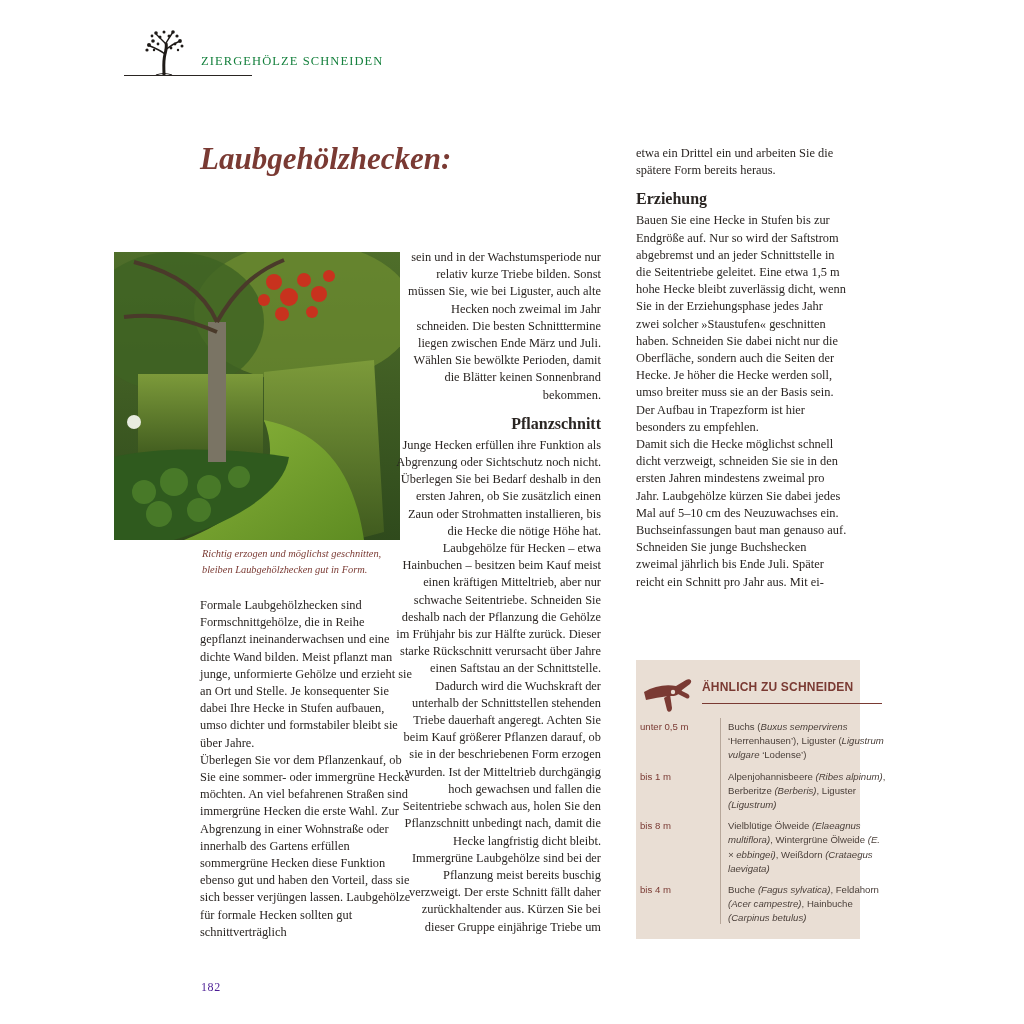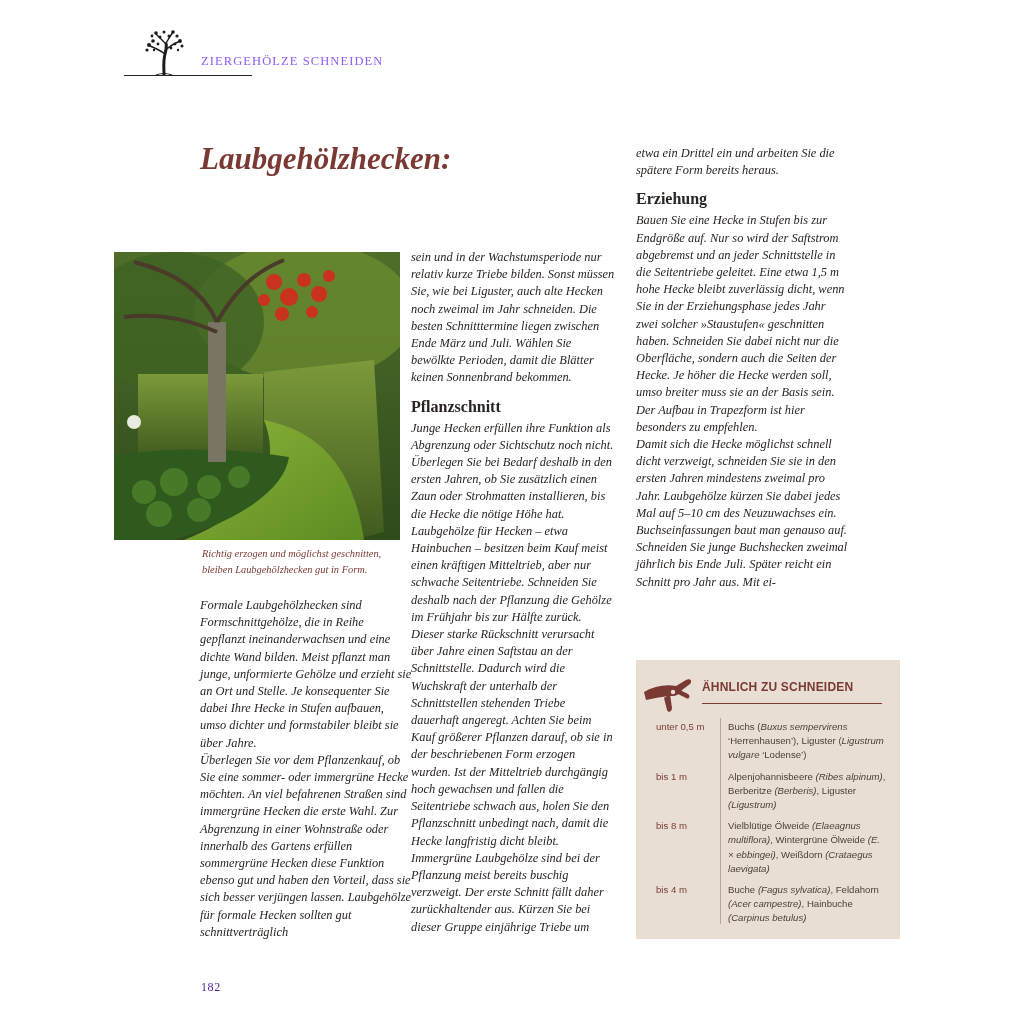--- a/index.html
+++ b/index.html
@@ -2,44 +2,44 @@
 <html><head>
 <meta charset="utf-8">
 <style>
   * { box-sizing: border-box; margin: 0; padding: 0; }
   html, body { width: 1024px; height: 1024px; background: #ffffff; overflow: hidden; }
   body { position: relative; font-family: "Liberation Serif", "DejaVu Serif", serif; color: #2a2522; }
 
   .running-head { position: absolute; left: 124px; top: 28px; width: 260px; height: 52px; }
   .running-head .tree { position: absolute; left: 18px; top: 0; width: 44px; height: 48px; }
   .running-head .rule { position: absolute; left: 0; top: 47px; width: 128px; height: 1px; background: #2a2522; }
-  .running-head .label { position: absolute; left: 77px; top: 26px; font-size: 12.5px; letter-spacing: 1.1px; color: #8b5cf6; white-space: nowrap; }
+  .running-head .label { position: absolute; left: 77px; top: 26px; font-size: 12.5px; letter-spacing: 1.1px; color: #15803d; white-space: nowrap; }
 
   .title { position: absolute; left: 200px; top: 138px; width: 420px; font-style: italic; color: #7a3a33; font-size: 31px; line-height: 41px; }
   .title .l1 { display: block; }
   .title .l2 { display: block; padding-left: 137px; }
 
   .photo { position: absolute; left: 114px; top: 252px; width: 286px; height: 288px; overflow: hidden; }
   .caption { position: absolute; left: 202px; top: 546px; width: 210px; font-size: 10.4px; line-height: 16px; font-style: italic; color: #7a3a33; }
 
   .col { position: absolute; font-size: 12.4px; line-height: 17.2px; color: #2a2522; }
-  .col p { margin: 0; font-style: italic; }
+  .col p { margin: 0; }
   .col1 { left: 200px; top: 597px; width: 212px; }
-  .col2 { left: 411px; top: 249px; width: 205px; }
+  .col2 { left: 396px; top: 249px; width: 205px; text-align: right; }
   .col3 { left: 636px; top: 145px; width: 212px; }
   .subhead { font-size: 16px; line-height: 20px; margin: 10px 0 3px; color: #2a2522; }
 
-  .sidebox { position: absolute; left: 636px; top: 660px; width: 264px; height: 279px; background: #e9ded4; }
+  .sidebox { position: absolute; left: 636px; top: 660px; width: 224px; height: 279px; background: #e9ded4; }
   .sidebox .shears { position: absolute; left: 6px; top: 14px; width: 52px; height: 40px; }
   .sidebox .box-title { position: absolute; left: 66px; top: 20px; font-family: "Liberation Sans", "DejaVu Sans", sans-serif; font-weight: bold; font-size: 12px; letter-spacing: 0.2px; color: #7a3a33; white-space: nowrap; }
   .sidebox .box-rule { position: absolute; left: 66px; top: 43px; width: 180px; height: 1px; background: #7a3a33; }
   .sidebox .vline { position: absolute; left: 84px; top: 58px; width: 1px; height: 206px; background: #b7a79a; }
   .sidebox .rows { position: absolute; left: 0; top: 60px; width: 264px; }
   .row { display: flex; margin-bottom: 7px; font-family: "Liberation Sans", "DejaVu Sans", sans-serif; font-size: 9.6px; line-height: 14.2px; }
-  .row .h { width: 92px; padding-left: 20px; color: #7a3a33; }
+  .row .h { width: 92px; padding-left: 4px; color: #7a3a33; }
   .row .v { width: 160px; color: #4a3f39; }
   .row .v i { font-style: italic; }
 
   .folio { position: absolute; left: 201px; top: 980px; font-size: 12px; color: #4c1d95; letter-spacing: 0.6px; }
 </style>
 </head>
 <body>
 
 <div class="running-head">
   <svg class="tree" viewBox="0 0 44 48">

